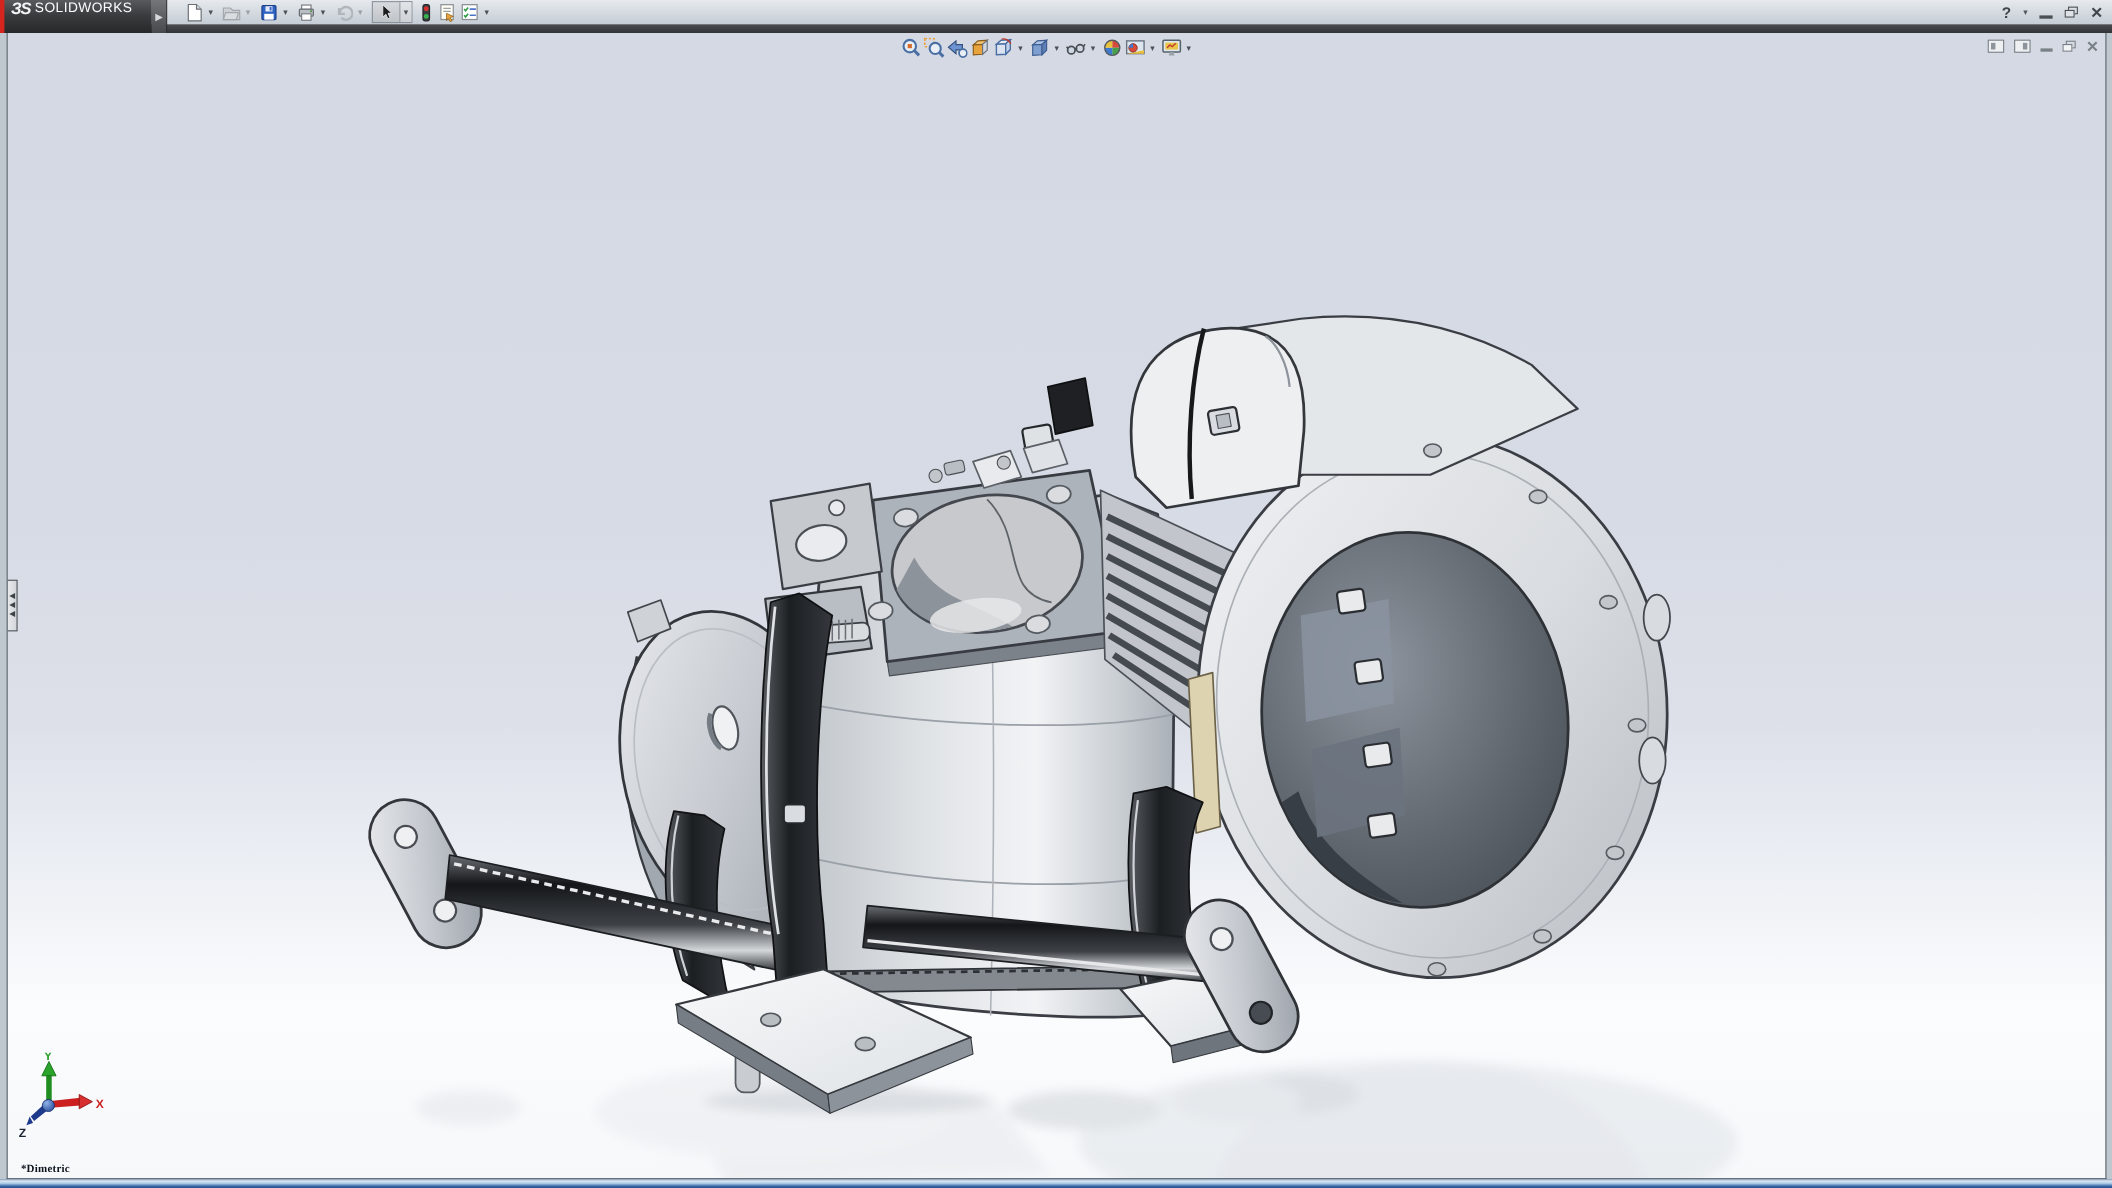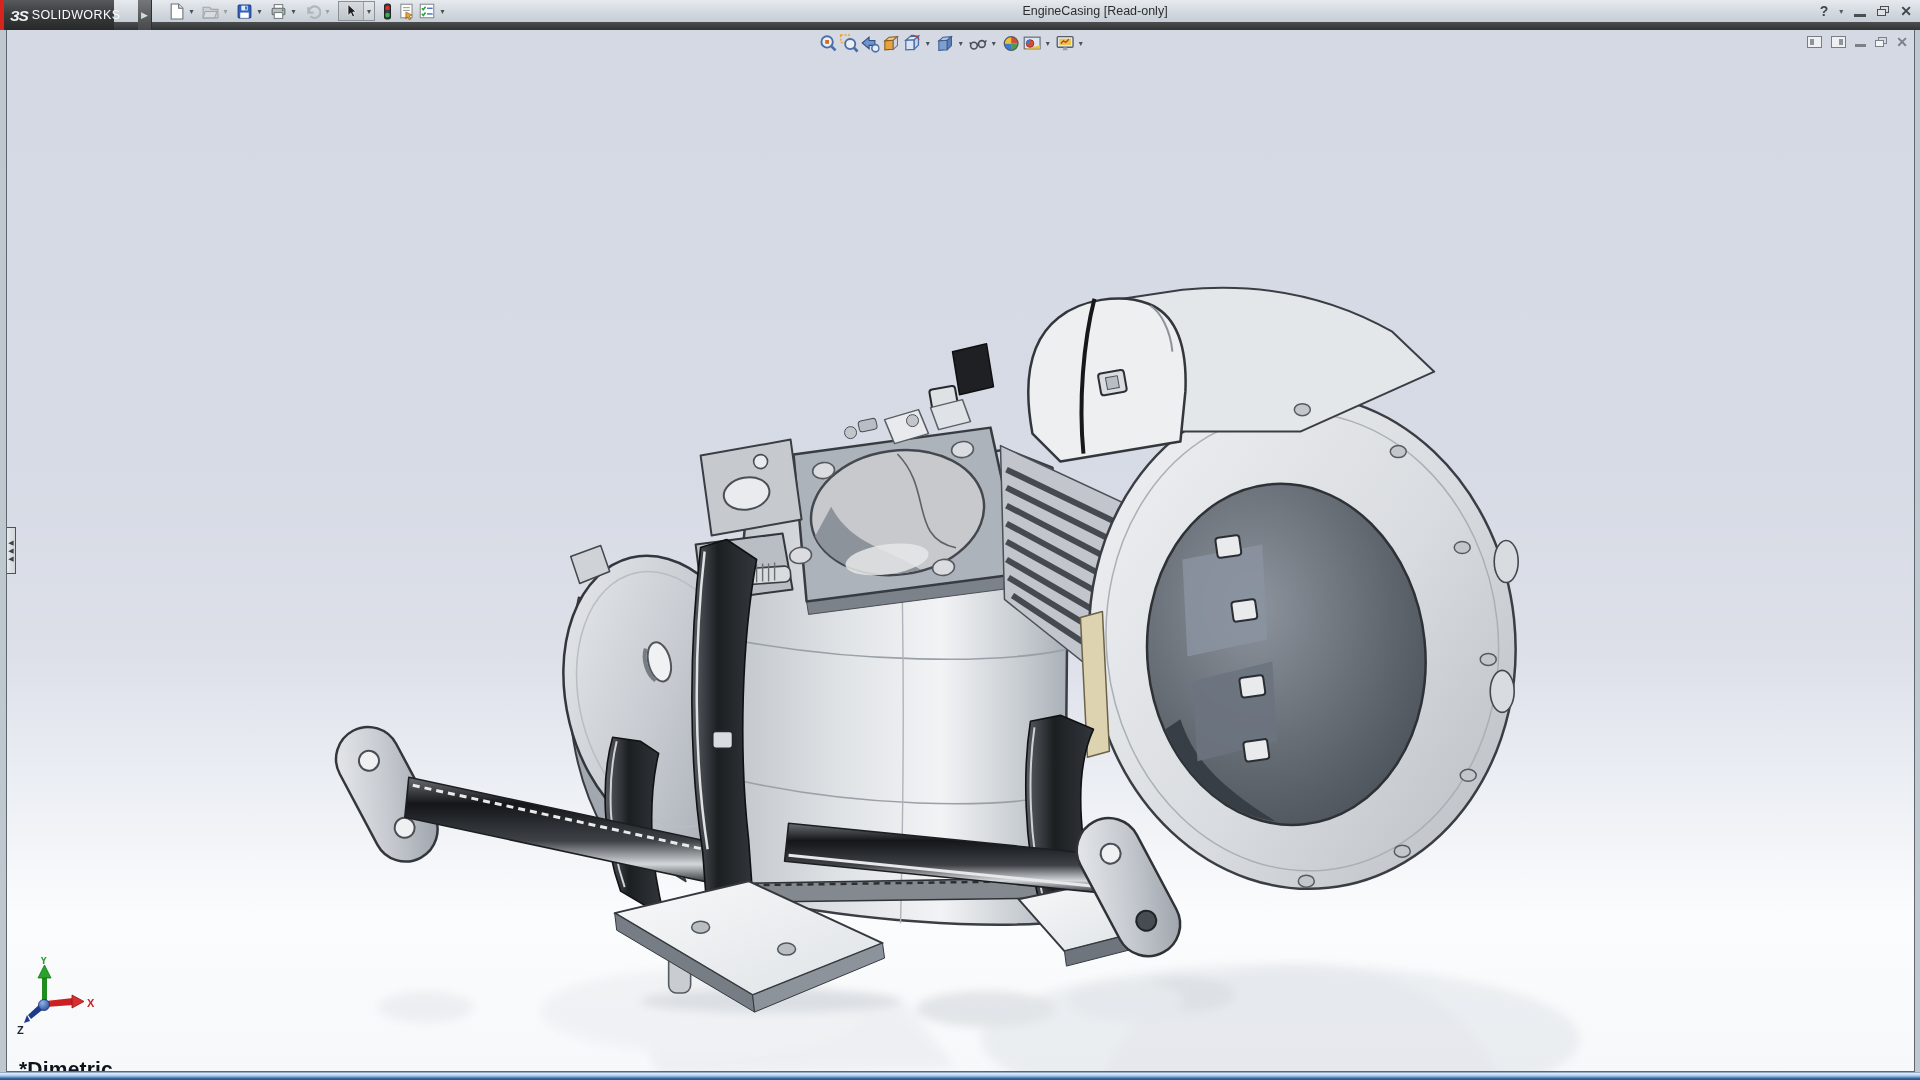--- a/index.html
+++ b/index.html
@@ -6,23 +6,23 @@
   html,body { width:1920px; height:1080px; overflow:hidden;
     font-family:"Liberation Sans", sans-serif; background:#b9c1c9; }
   .stage { position:relative; width:1920px; height:1080px; }
 
   
   .titlebar { position:absolute; left:0; top:0; width:1920px; height:22px;
     background:linear-gradient(180deg,#e6eaee 0%,#d3d9df 55%,#c6cdd5 100%);
     z-index:30; }
   .menuband { position:absolute; left:0; top:22px; width:1920px; height:8px;
     background:linear-gradient(180deg,#4b4d4f,#313335); z-index:29; }
-  .logo-block { position:absolute; left:0; top:0; width:114px; height:30px;
+  .logo-block { position:absolute; left:0; top:0; width:138px; height:30px;
     background:linear-gradient(180deg,#585b5d 0%,#3a3c3e 45%,#26282a 100%);
-    display:flex; align-items:center; z-index:31; }
+    display:flex; z-index:31; }
   .logo-red { position:absolute; left:0; top:0; width:4px; height:30px; }
   .logo-glyph { color:#f2f3f4; font-style:italic; font-weight:bold; font-size:15px;
     margin-left:10px; letter-spacing:-1px; }
   .logo-text { color:#fafbfc; font-weight:normal; font-size:12.5px; letter-spacing:.4px;
     margin-left:4px; }
   .flyout-btn { position:absolute; left:138px; top:0; width:14px; height:30px;
     background:linear-gradient(180deg,#74777a,#46484a); border-right:1px solid #2d2f31;
     color:#d6d9db; font-size:9px; display:flex; align-items:center; justify-content:center;
     z-index:31; cursor:default; }
 
@@ -84,35 +84,34 @@
 
   
   .fm-tab { position:absolute; left:-1px; top:497px; width:10px; height:47px;
     background:linear-gradient(90deg,#e8eaec,#d2d6da); border:1px solid #4c5258;
     display:flex; flex-direction:column; align-items:center; justify-content:center;
     gap:3px; z-index:10; }
   .fm-tab span { font-size:7px; line-height:5px; color:#3d4247; }
 
   
   .triad { position:absolute; left:6px; bottom:34px; z-index:9; }
-  .orientation { position:absolute; left:12px; top:calc(100% - 14px); font-size:21px;
-    font-weight:600; color:#0d141d; z-index:9; letter-spacing:.2px; }
+  .orientation { position:absolute; left:12px; top:calc(100% - 14px); font-size:10px;
+    font-weight:600; color:#0d141d; z-index:9; letter-spacing:.2px;font-family:Liberation Serif, serif; }
 
   .statusbar { position:absolute; left:0; bottom:0; width:1920px; height:8px;
     border-top:1px solid #93a9c4;
     background:linear-gradient(180deg,#eaf2fa 0%,#accae6 40%,#3a6aa8 75%,#254f8b 100%);
     z-index:40; }
 </style>
 </head>
 <body>
 
 <div class="stage">
 
   <div class="titlebar">
-    <div class="doc-title">EngineCasing [Read-only]</div>
     <div class="win-controls">
       <span class="wc-help">?</span>
       <span class="wc-dd">▾</span>
       <span class="wc-min"></span>
       <span class="wc-restore">
           <i></i>
           <i></i>
         </span>
       <span class="wc-close">✕</span>
     </div>

